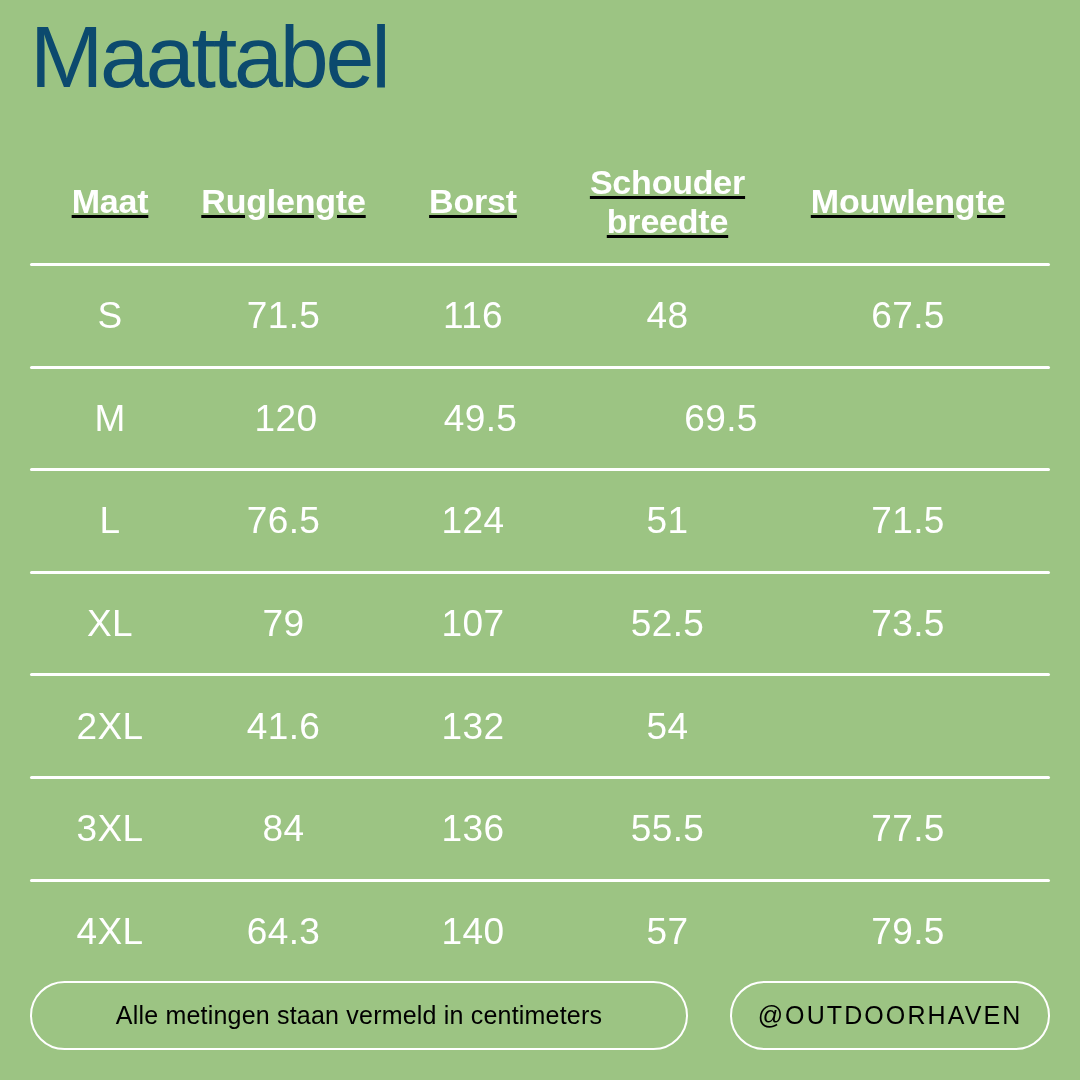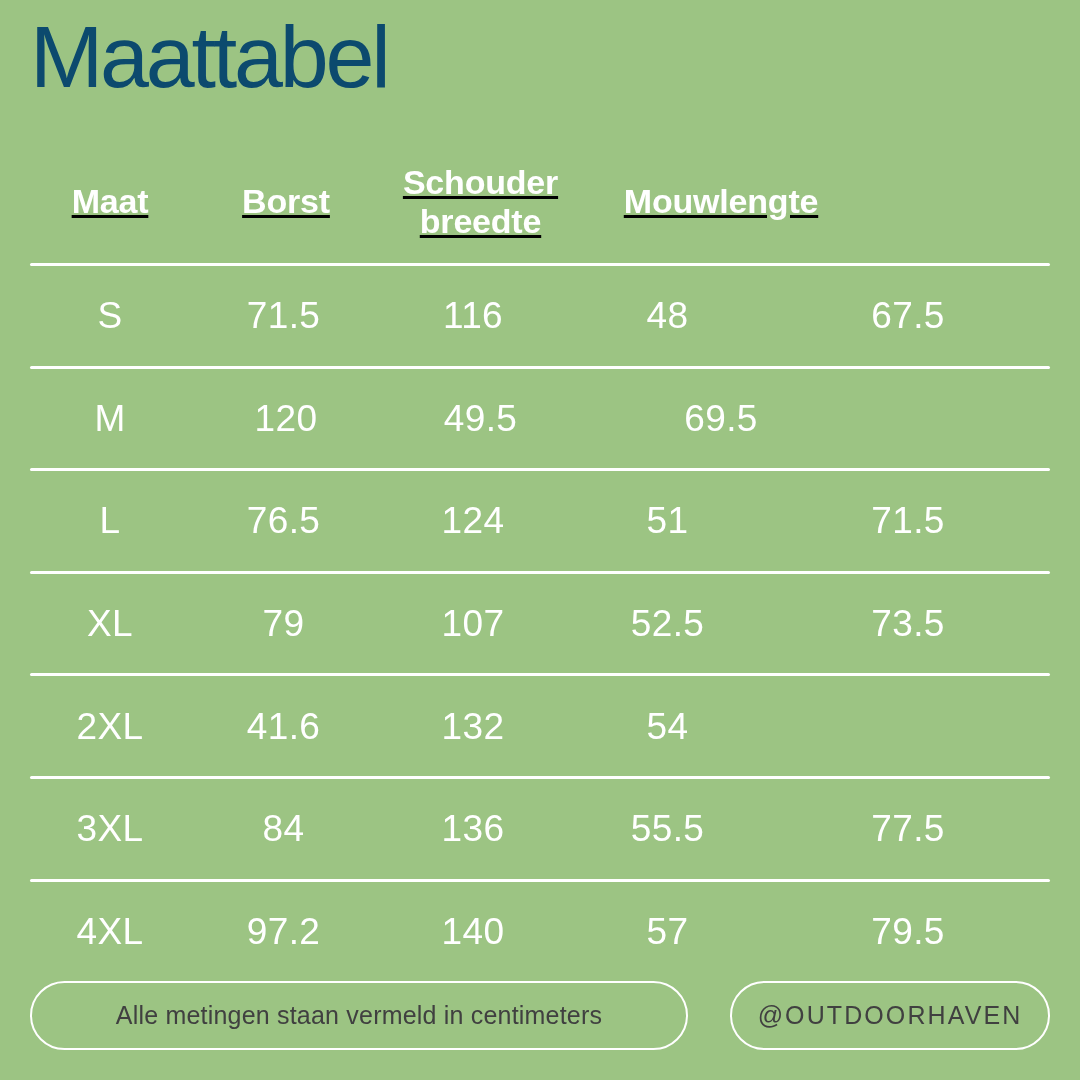--- a/index.html
+++ b/index.html
@@ -99,21 +99,21 @@
   }
 
   .pill {
     height: 69px;
     box-sizing: border-box;
     border: 2px solid #ffffff;
     border-radius: 40px;
     display: flex;
     align-items: center;
     justify-content: center;
-    color: #404040;
+    color: #000000;
   }
 
   .pill-note {
     width: 658px;
     font-size: 25px;
     font-weight: 300;
     letter-spacing: 0.2px;
   }
 
   .pill-handle {
@@ -125,20 +125,21 @@
 </style>
 </head>
 <body>
 
 <div class="title">Maattabel</div>
 
 <div class="table">
 
   <div class="row head-row">
     <div class="cell head-cell c-size">Maat</div>
+    <div class="cell head-cell c-back">Ruglengte</div>
     <div class="cell head-cell c-chest">Borst</div>
     <div class="cell head-cell c-should">Schouder breedte</div>
     <div class="cell head-cell c-sleeve">Mouwlengte</div>
   </div>
 
   <div id="rows-host">
       <div class="rule"></div>
       <div class="row data-row">
         <div class="cell data-cell c-size">S</div>
         <div class="cell data-cell c-back">71.5</div>
@@ -180,21 +181,21 @@
       <div class="row data-row">
         <div class="cell data-cell c-size">3XL</div>
         <div class="cell data-cell c-back">84</div>
         <div class="cell data-cell c-chest">136</div>
         <div class="cell data-cell c-should">55.5</div>
         <div class="cell data-cell c-sleeve">77.5</div>
       </div>
       <div class="rule"></div>
       <div class="row data-row">
         <div class="cell data-cell c-size">4XL</div>
-        <div class="cell data-cell c-back">97.2</div>
+        <div class="cell data-cell c-back">64.3</div>
         <div class="cell data-cell c-chest">140</div>
         <div class="cell data-cell c-should">57</div>
         <div class="cell data-cell c-sleeve">79.5</div>
       </div>
     </div>
 </div>
 
 <div class="footer">
   <div class="pill pill-note">
     <span>Alle metingen staan vermeld in centimeters</span>

